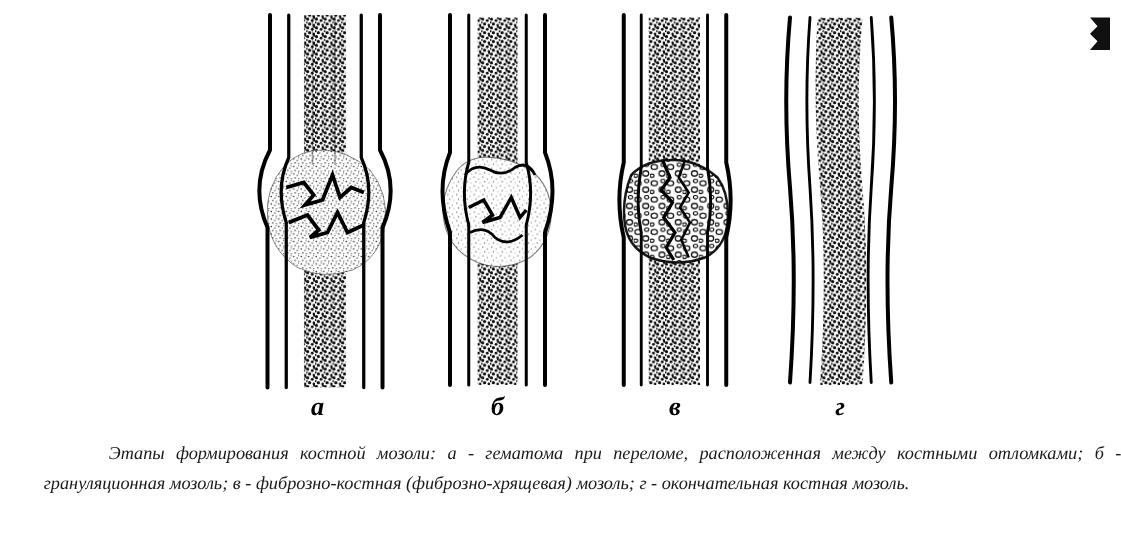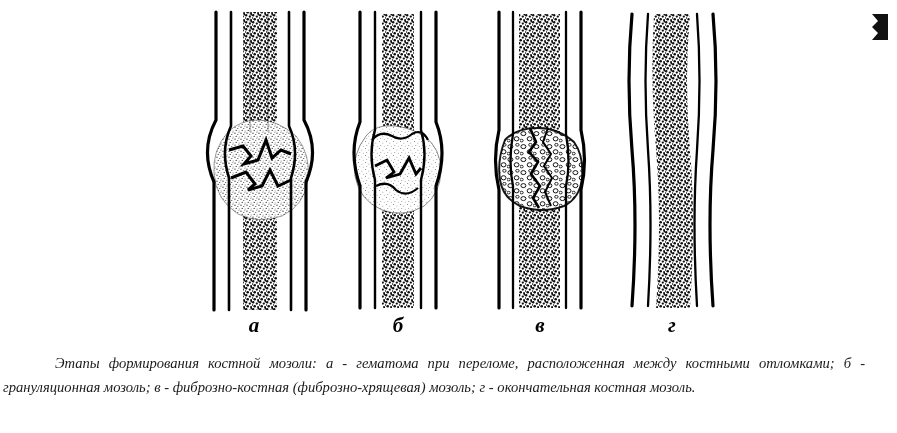--- a/index.html
+++ b/index.html
@@ -20,21 +20,21 @@
     left: 0;
     top: 0;
     width: 897px;
     height: 433px;
   }
   .figure-svg {
     display: block;
   }
   .caption {
     position: absolute;
-    left: 3px;
+    left: 35px;
     top: 352px;
     width: 862px;
     font-family: "Liberation Serif", serif;
     font-style: italic;
     font-size: 14.6px;
     line-height: 1.62;
     text-align: justify;
     color: #1a1a1a;
     text-indent: 52px;
   }

